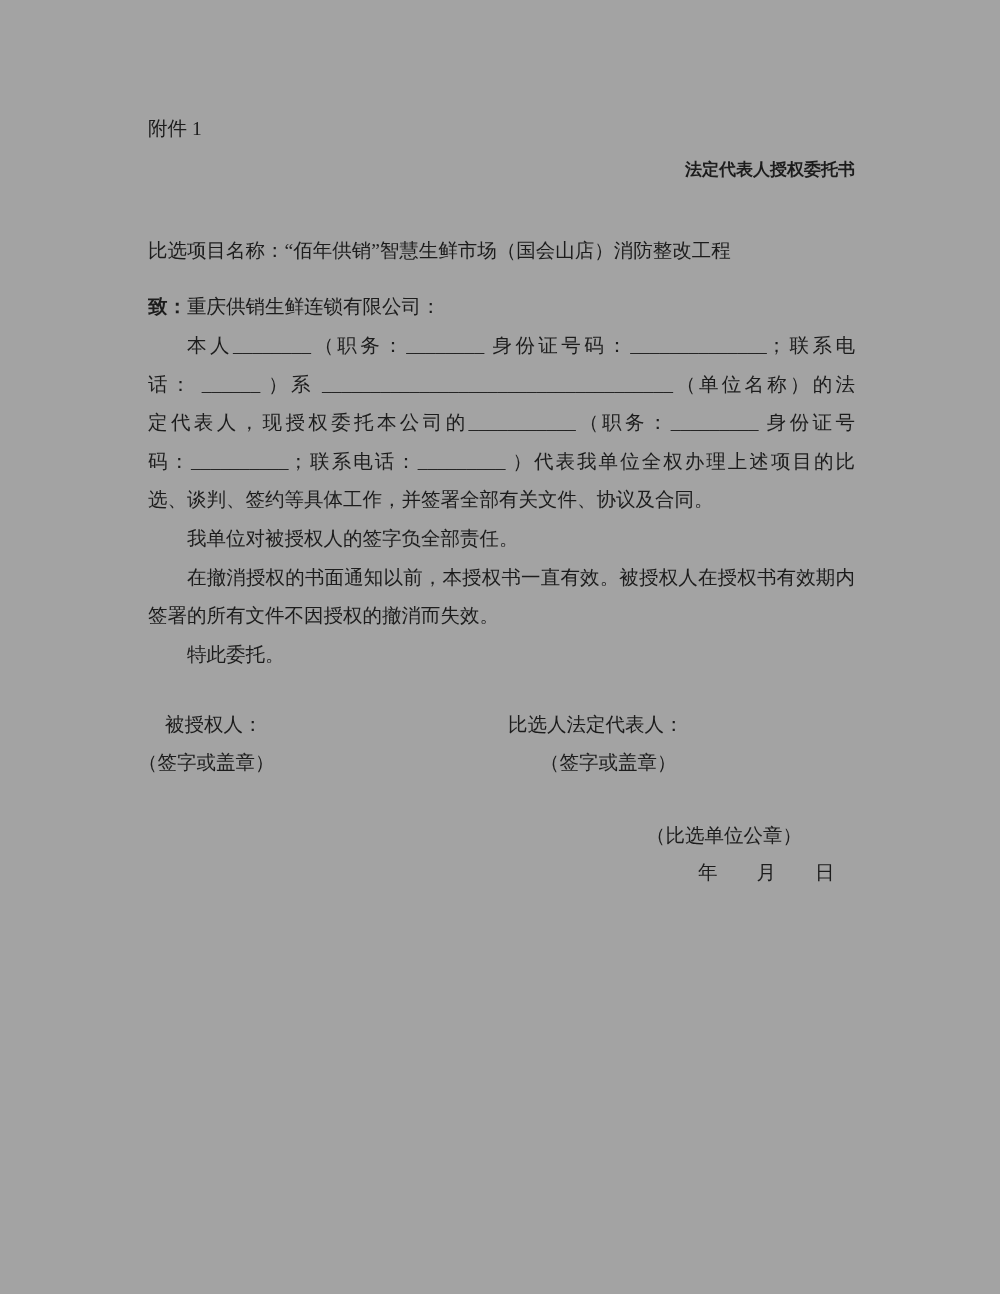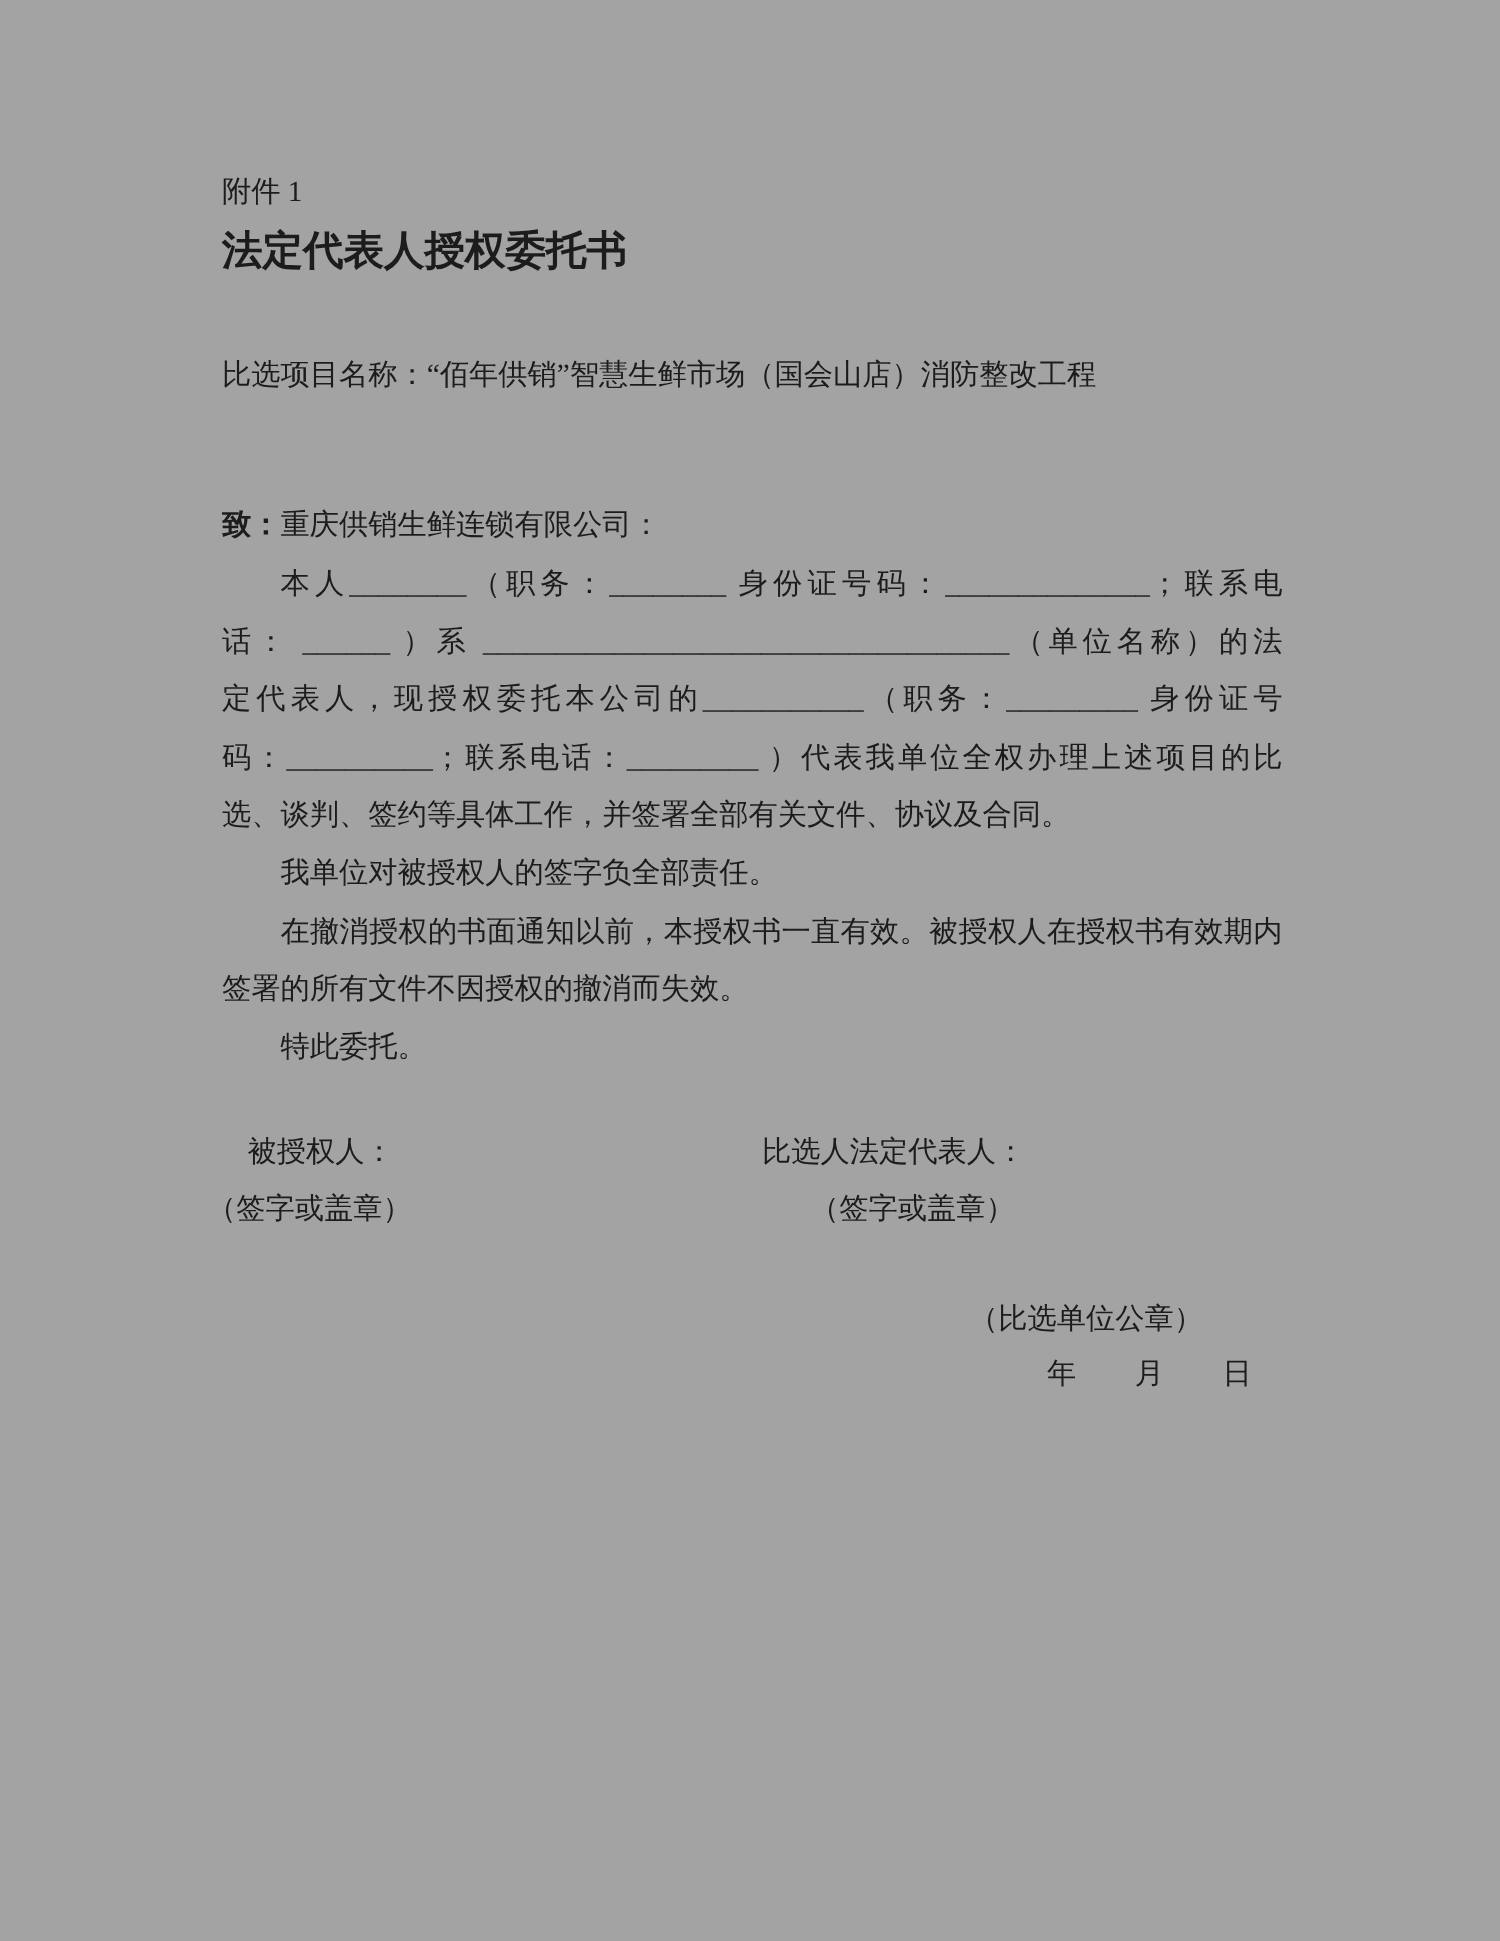--- a/index.html
+++ b/index.html
@@ -16,32 +16,31 @@
     padding: 118px 145px 0 148px;
     font-family: "Liberation Serif", "DejaVu Serif", serif;
     font-size: 19.5px;
     color: #1c1c1c;
   }
   .attach {
     line-height: 22px;
   }
   .title {
     margin: 18px 0 0 0;
-    font-size: 27px;
+    font-size: 17px;
     font-weight: 700;
-    text-align: left;
+    text-align: right;
     line-height: 24px;
-    font-family: Liberation Mono, monospace;
   }
   .project {
     margin-top: 57px;
     line-height: 24px;
   }
   .salutation {
-    margin-top: 76px;
+    margin-top: 32px;
     line-height: 24px;
   }
   .bold { font-weight: 700; }
   .body-par { margin-top: 8px; }
   .bl {
     height: 38.6px;
     line-height: 38.6px;
     white-space: nowrap;
   }
   .indent { text-indent: 39px; }

